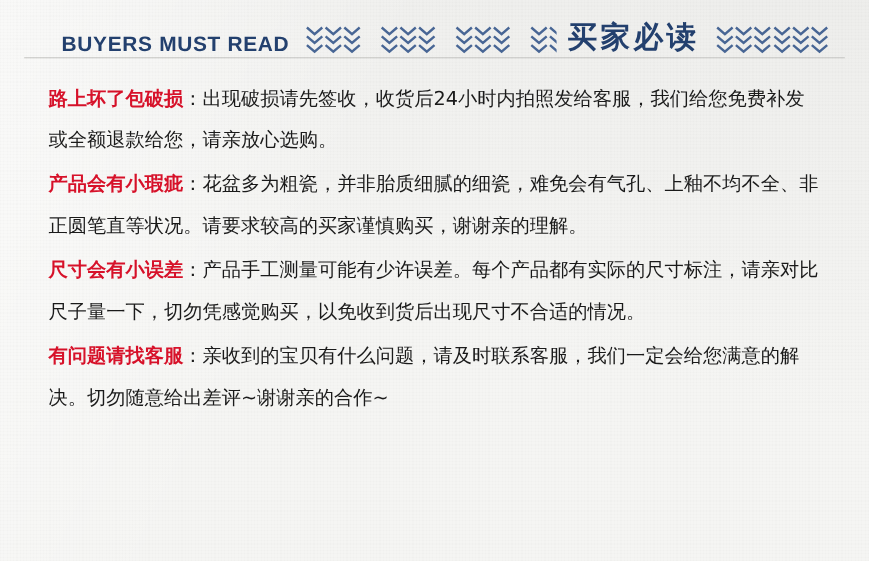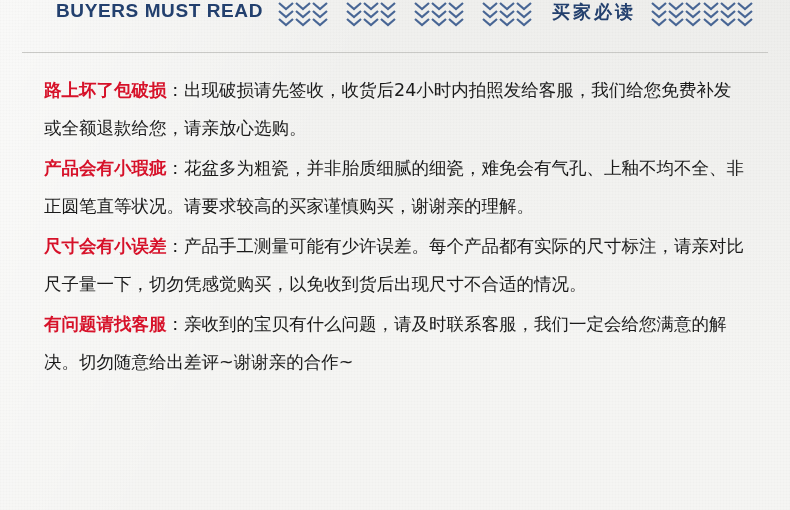--- a/index.html
+++ b/index.html
@@ -33,36 +33,36 @@
       repeating-linear-gradient(90deg, rgba(0,0,0,0.012) 0 1px, rgba(255,255,255,0) 1px 3px),
       repeating-linear-gradient(0deg, rgba(0,0,0,0.012) 0 1px, rgba(255,255,255,0) 1px 3px);
     opacity: 0.9;
   }
 
   
   .header {
     position: relative;
     height: 52px;
     display: flex;
-    align-items: flex-start;
+    align-items: flex-end;
     padding: 0 26px 0 56px;
     box-sizing: border-box;
   }
   .header-en {
     font-family: "Liberation Sans", sans-serif;
     font-weight: bold;
     font-size: 19px;
     letter-spacing: 0.6px;
     color: #23406e;
     white-space: nowrap;
   }
   .header-cn {
     font-family: Liberation Sans, sans-serif;
     font-weight: bold;
-    font-size: 18px;
+    font-size: 27px;
     letter-spacing: 3px;
     color: #23406e;
     white-space: nowrap;
   }
   .chev-fill {
     flex: 1 1 auto;
     height: 30px;
     margin: 0 10px;
     overflow: hidden;
     opacity: 0.85;

